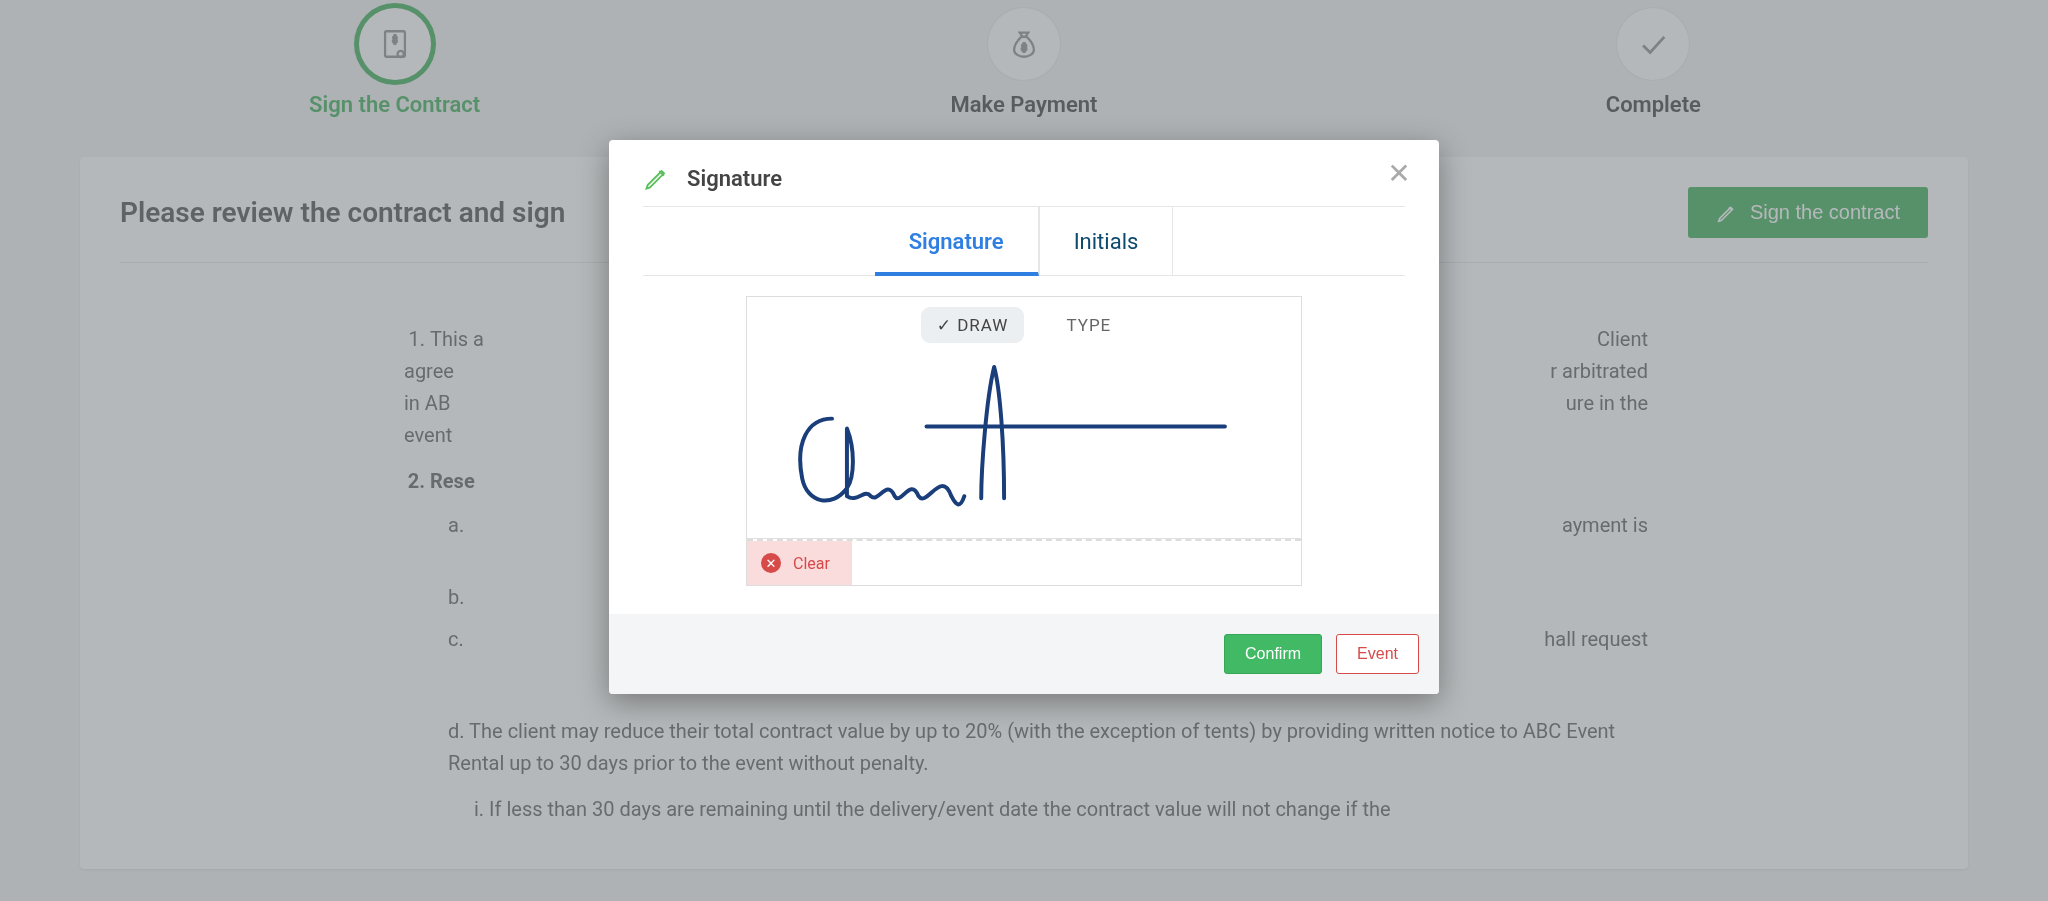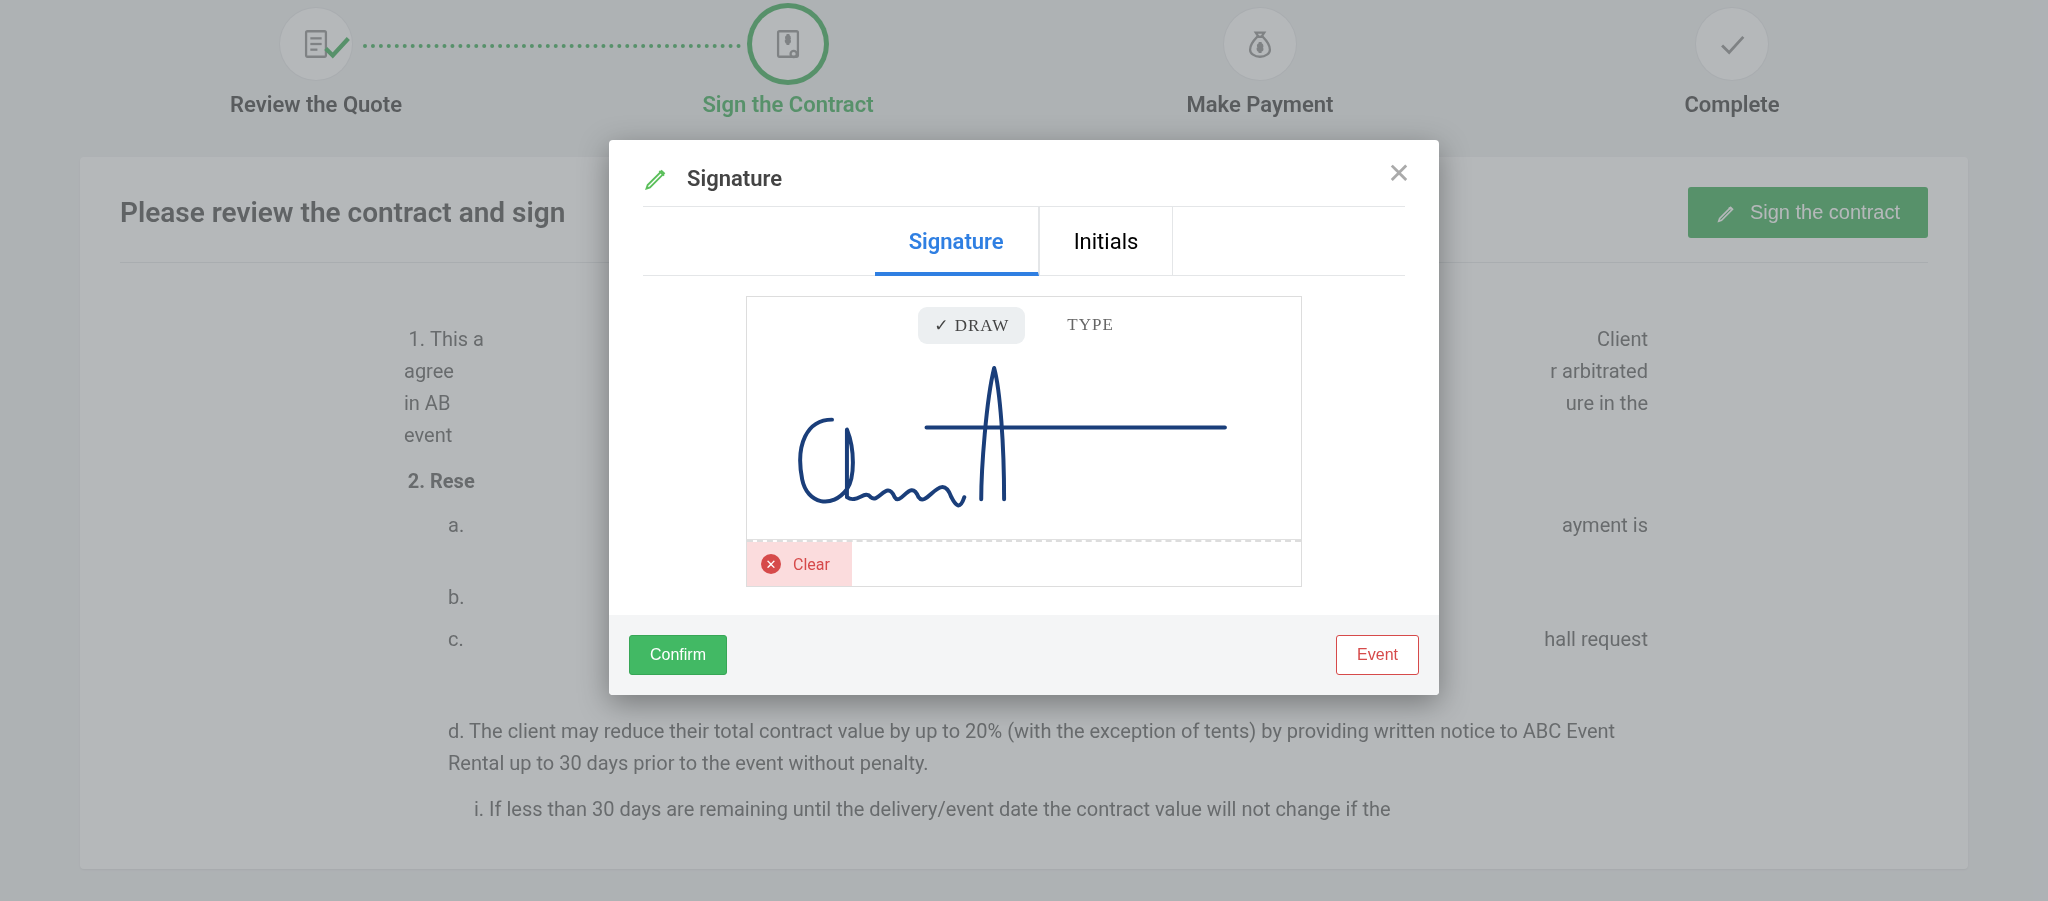--- a/index.html
+++ b/index.html
@@ -174,21 +174,21 @@
   
   .tabs {
     display: flex;
     justify-content: center;
     border-bottom: 1px solid #e4e6e8;
     margin: 0 34px;
   }
   .tab {
     padding: 22px 34px 18px 34px;
     font-size: 22px;
-    color: #000000;
+    color: #0c4a6e;
     cursor: pointer;
     border-left: 1px solid #e4e6e8;
     border-right: 1px solid #e4e6e8;
   }
   .tab:first-child { border-left: none; }
   .tab.active {
     color: #2f7fe2;
     font-weight: 600;
     border-bottom: 4px solid #2f7fe2;
     margin-bottom: -1px;
@@ -207,21 +207,20 @@
     gap: 26px;
     padding: 10px 0 6px 0;
   }
   .mode-btn {
     font-size: 17px;
     color: #666;
     padding: 8px 16px;
     border-radius: 9px;
     cursor: pointer;
     letter-spacing: 1px;
-    font-family: Liberation Serif, serif;
   }
   .mode-btn.active {
     background: #eceff1;
     color: #444;
   }
   .sig-canvas {
     height: 190px;
     border-bottom: 1px solid #e0e0e0;
     position: relative;
   }
@@ -255,21 +254,21 @@
     justify-content: center;
     font-size: 13px;
   }
 
   
   .modal-actions {
     background: #f4f5f6;
     margin-top: 28px;
     padding: 20px;
     display: flex;
-    justify-content: space-between;
+    justify-content: flex-end;
     gap: 14px;
     border-bottom-left-radius: 4px;
     border-bottom-right-radius: 4px;
   }
   .btn {
     padding: 10px 20px;
     border-radius: 3px;
     font-size: 16px;
     cursor: pointer;
   }
@@ -285,35 +284,20 @@
   }
 
   
   .pen-green { color: #5bbf5b; }
 </style>
 </head>
 <body>
 
 <div class="stepper">
 
-  <div class="step">
-    <div class="step-circle">
-      <svg class="step-icon" viewBox="0 0 24 24" fill="none" stroke="#888" stroke-width="1.6">
-        <rect x="5" y="3" width="14" height="18" rx="1"></rect>
-        <line x1="8" y1="8" x2="16" y2="8"></line>
-          <line x1="8" y1="12" x2="16" y2="12"></line>
-          <line x1="8" y1="16" x2="13" y2="16"></line>
-      </svg>
-      <svg class="step-check" viewBox="0 0 24 24" fill="none" stroke="currentColor" stroke-width="3">
-        <polyline points="4 13 9 18 20 6"></polyline>
-      </svg>
-    </div>
-    <div class="step-connector connector-dotted"></div>
-    <div class="step-label">Review the Quote</div>
-  </div>
 
   <div class="step active">
     <div class="step-circle">
       <svg class="step-icon" viewBox="0 0 24 24" fill="none" stroke="#888" stroke-width="1.6">
         <rect x="5" y="3" width="14" height="18" rx="1"></rect>
         <text x="12" y="11" font-size="6" text-anchor="middle" fill="#888">$</text>
         <circle cx="16" cy="19" r="2.2" fill="none"></circle>
       </svg>
     </div>
     <div class="step-label">Sign the Contract</div>

